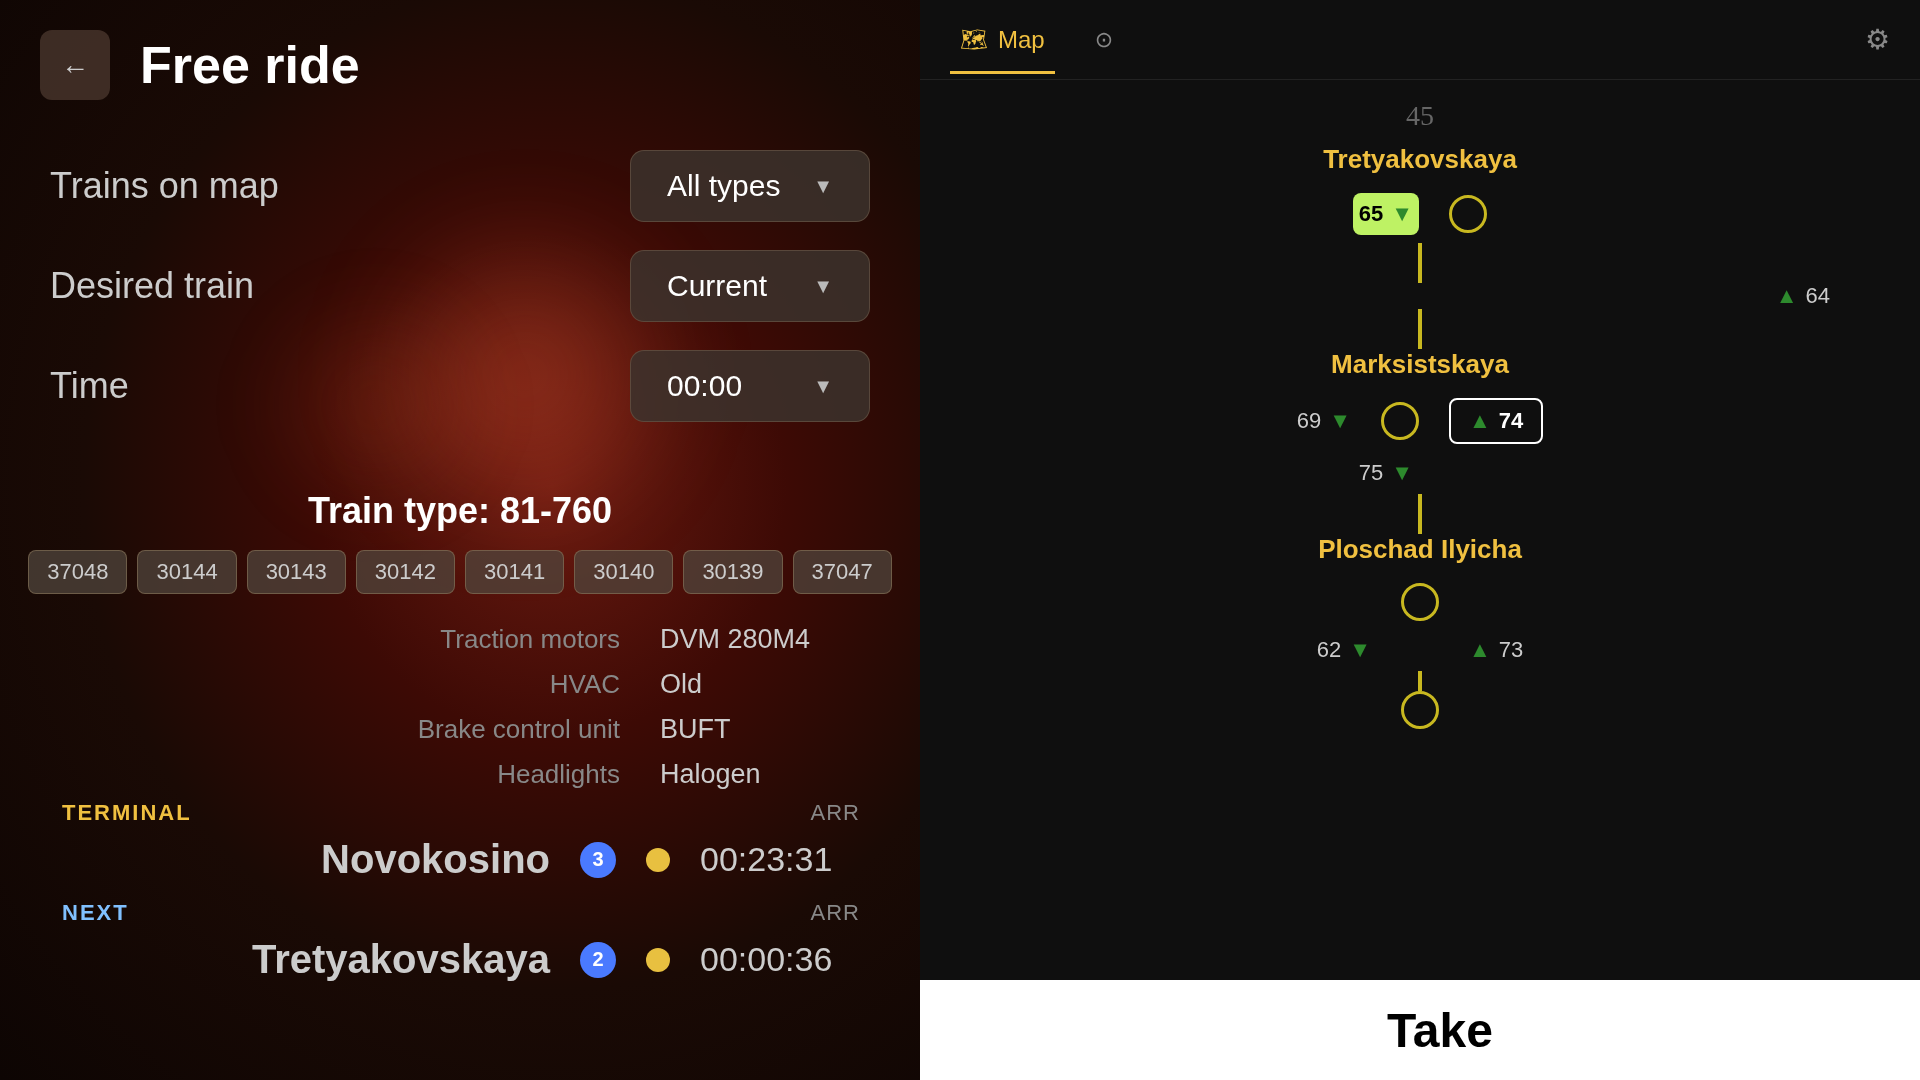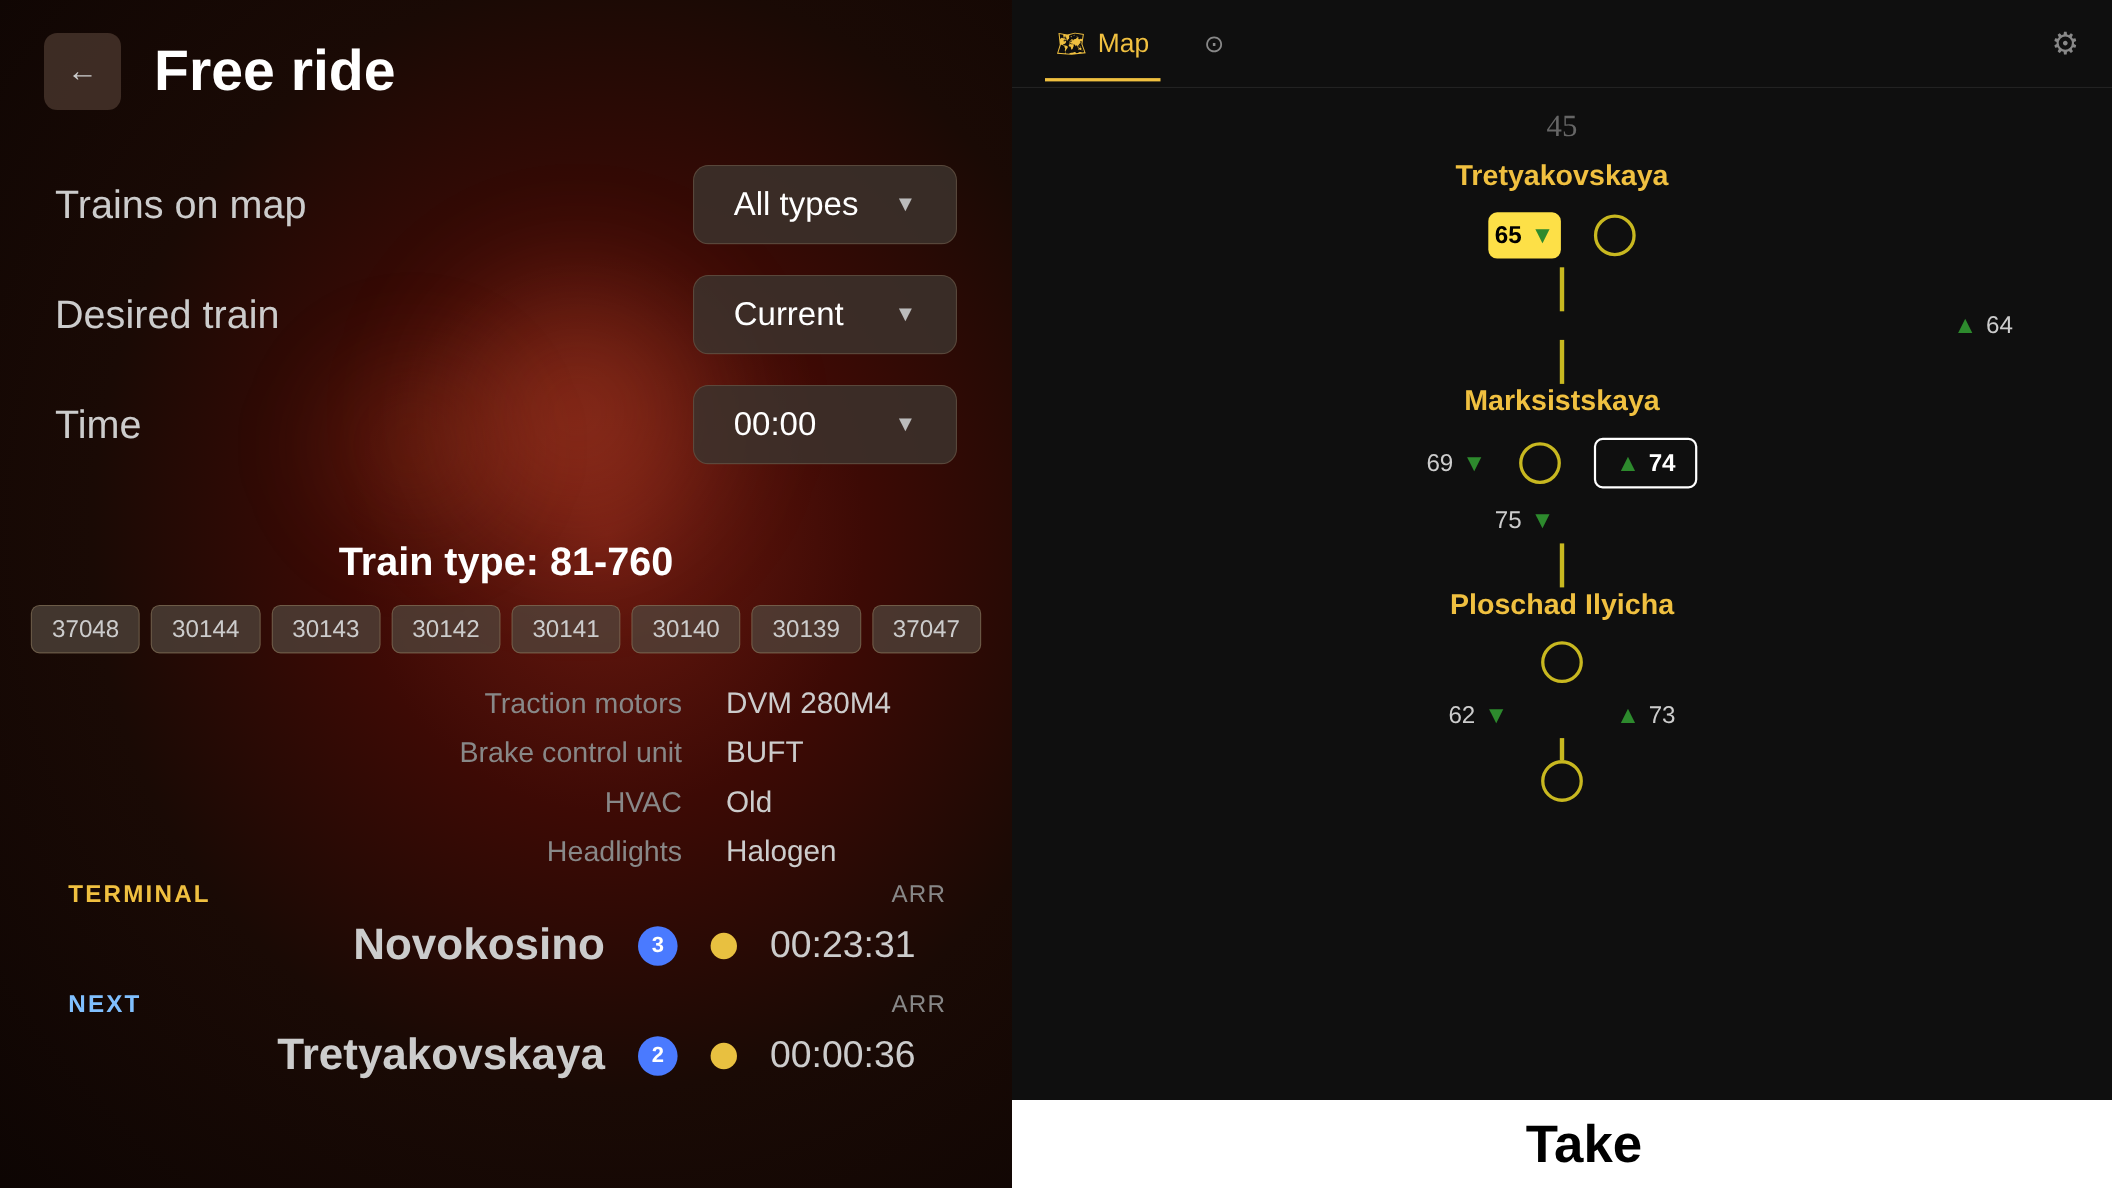--- a/index.html
+++ b/index.html
@@ -363,21 +363,21 @@
       width: 100%;
       padding: 0 60px;
     }
 
     
     .take-button {
       position: absolute;
       bottom: 0;
       left: 0;
       right: 0;
-      height: 80px;
+      height: 100px;
       background: #fff;
       display: flex;
       align-items: center;
       justify-content: center;
       cursor: pointer;
       border: none;
       padding-left: 40px;
     }
 
     .take-button-text {
@@ -402,21 +402,21 @@
 
     .trains-row {
       display: flex;
       align-items: center;
       justify-content: center;
       gap: 30px;
       margin: 8px 0;
     }
 
     .badge-white {
-      background: #fde047;
+      background: #bef264;
       color: #000;
       border-radius: 8px;
       font-size: 22px;
       font-weight: bold;
       padding: 8px 6px;
       display: flex;
       align-items: flex-end;
       gap: 8px;
     }
 
@@ -490,26 +490,26 @@
       <span class="train-badge">30139</span>
       <span class="train-badge">37047</span>
     </div>
 
   <div class="tech-specs" id="tech-specs-container">
       <div class="spec-row">
         <span class="spec-key">Traction motors</span>
         <span class="spec-value">DVM 280M4</span>
       </div>
       <div class="spec-row">
+        <span class="spec-key">HVAC</span>
+        <span class="spec-value">Old</span>
+      </div>
+      <div class="spec-row">
         <span class="spec-key">Brake control unit</span>
         <span class="spec-value">BUFT</span>
-      </div>
-      <div class="spec-row">
-        <span class="spec-key">HVAC</span>
-        <span class="spec-value">Old</span>
       </div>
       <div class="spec-row">
         <span class="spec-key">Headlights</span>
         <span class="spec-value">Halogen</span>
       </div>
     </div>
 
   <div class="schedule-section" id="schedule-container">
       <div class="schedule-item">
       <div class="schedule-type-row">

